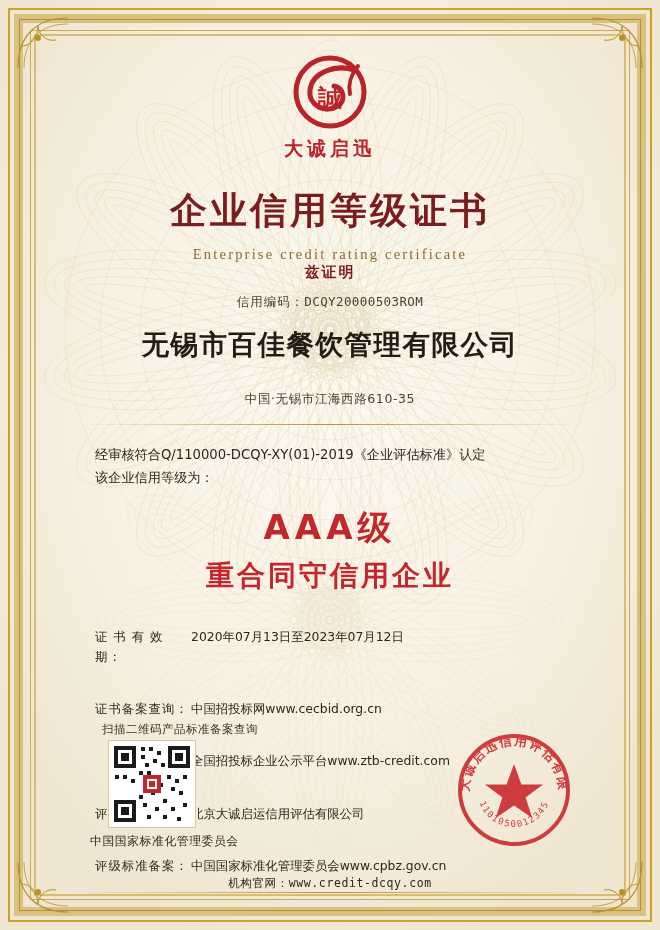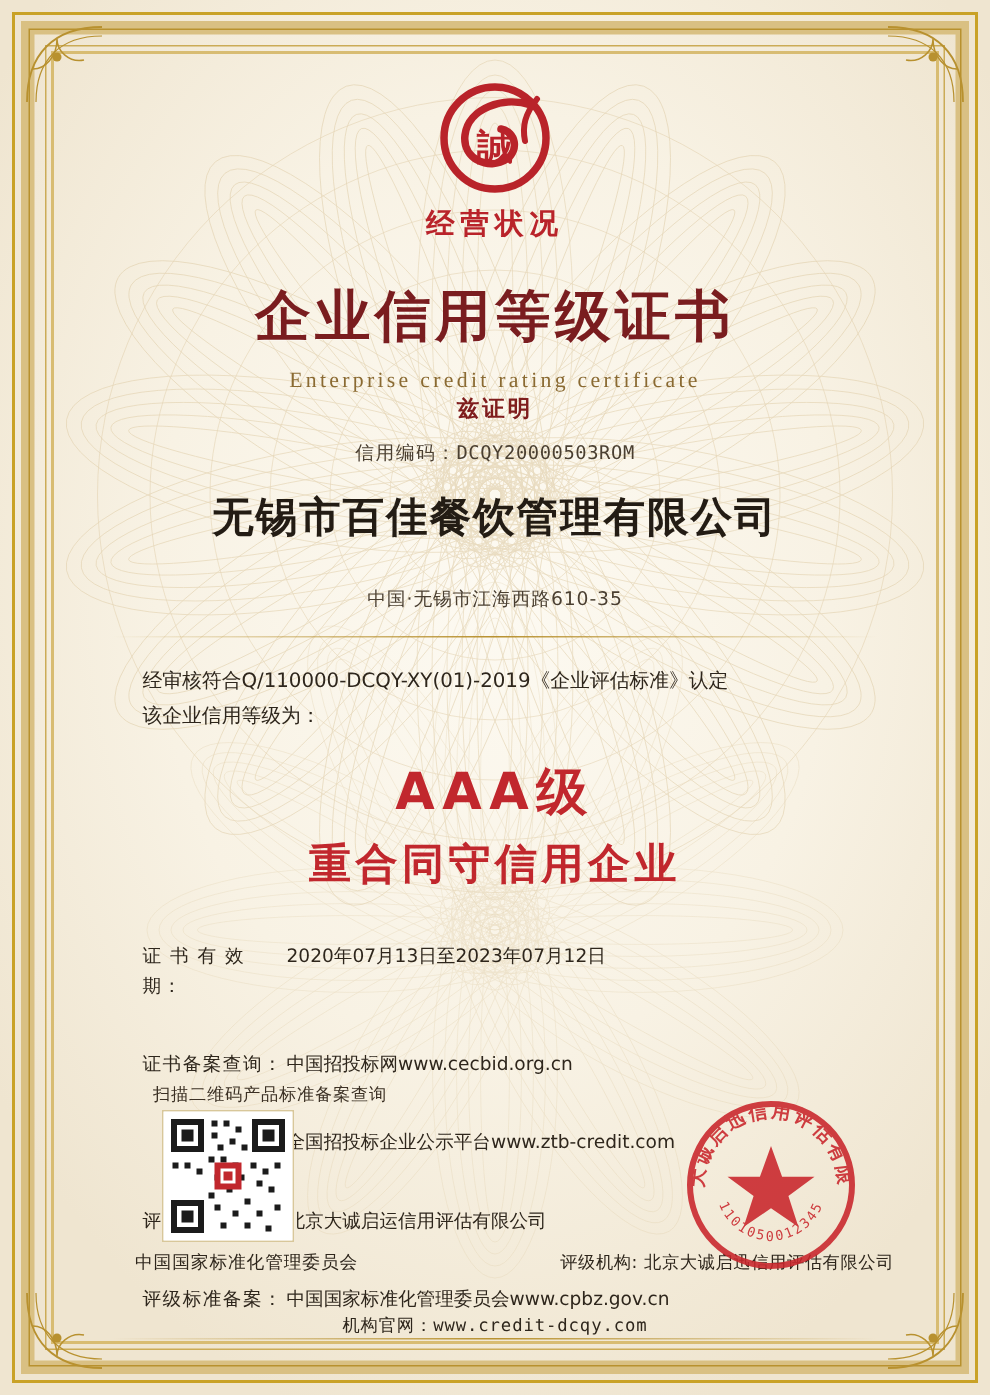--- a/index.html
+++ b/index.html
@@ -377,21 +377,21 @@
 
   <div class="content">
 
     <div class="logo-wrap">
       <svg class="logo-mark" width="92" height="80" viewBox="0 0 92 80">
         <circle cx="46" cy="38" r="34" fill="none" stroke="#b9232a" stroke-width="5"></circle>
         <path d="M70 16 C52 10 28 18 26 36 C24 52 42 60 54 52 C62 46 60 34 50 32" fill="none" stroke="#b9232a" stroke-width="5" stroke-linecap="round"></path>
         <path d="M74 12 C66 22 64 30 66 40" fill="none" stroke="#b9232a" stroke-width="4" stroke-linecap="round"></path>
         <text x="46" y="52" font-size="24" font-weight="bold" fill="#b9232a" text-anchor="middle" font-family="DejaVu Sans, sans-serif">誠</text>
       </svg>
-      <div class="logo-text">经营状况</div>
+      <div class="logo-text">大诚启迅</div>
     </div>
 
     <div class="title-cn">企业信用等级证书</div>
     <div class="title-en">Enterprise credit rating certificate</div>
 
     <div class="zizhengming">兹证明</div>
 
     <div class="cert-no">
       <span class="label">信用编码：</span><span>DCQY20000503ROM</span>
     </div>
@@ -495,21 +495,20 @@
         <g fill="#ffffff">
           <rect x="38" y="38" width="10" height="10"></rect>
         </g>
         <g fill="#c1272d">
           <rect x="40" y="40" width="6" height="6"></rect>
         </g>
       </svg>
     </div>
 
     <div class="gov-line">中国国家标准化管理委员会</div>
-    <div class="agency-line">评级机构: 北京大诚启迅信用评估有限公司</div>
 
     <svg class="seal" viewBox="0 0 124 124">
       <defs>
         <path id="sealTopArc" d="M 17 62 A 45 45 0 0 1 107 62"></path>
         <path id="sealBottomArc" d="M 25 62 A 37 37 0 0 0 99 62"></path>
       </defs>
       <circle cx="62" cy="62" r="54" fill="none" stroke="#c9252b" stroke-width="4"></circle>
       <polygon fill="#c9252b" points="62,36 69.4,56.5 91,56.5 73.6,69.4 80.3,90 62,77.5 43.7,90 50.4,69.4 33,56.5 54.6,56.5"></polygon>
       <text font-size="12.5" fill="#c9252b" font-weight="bold" font-family="DejaVu Sans, sans-serif" letter-spacing="2">
         <textPath href="#sealTopArc" startOffset="50%" text-anchor="middle">北京大诚启迅信用评估有限公司</textPath>

